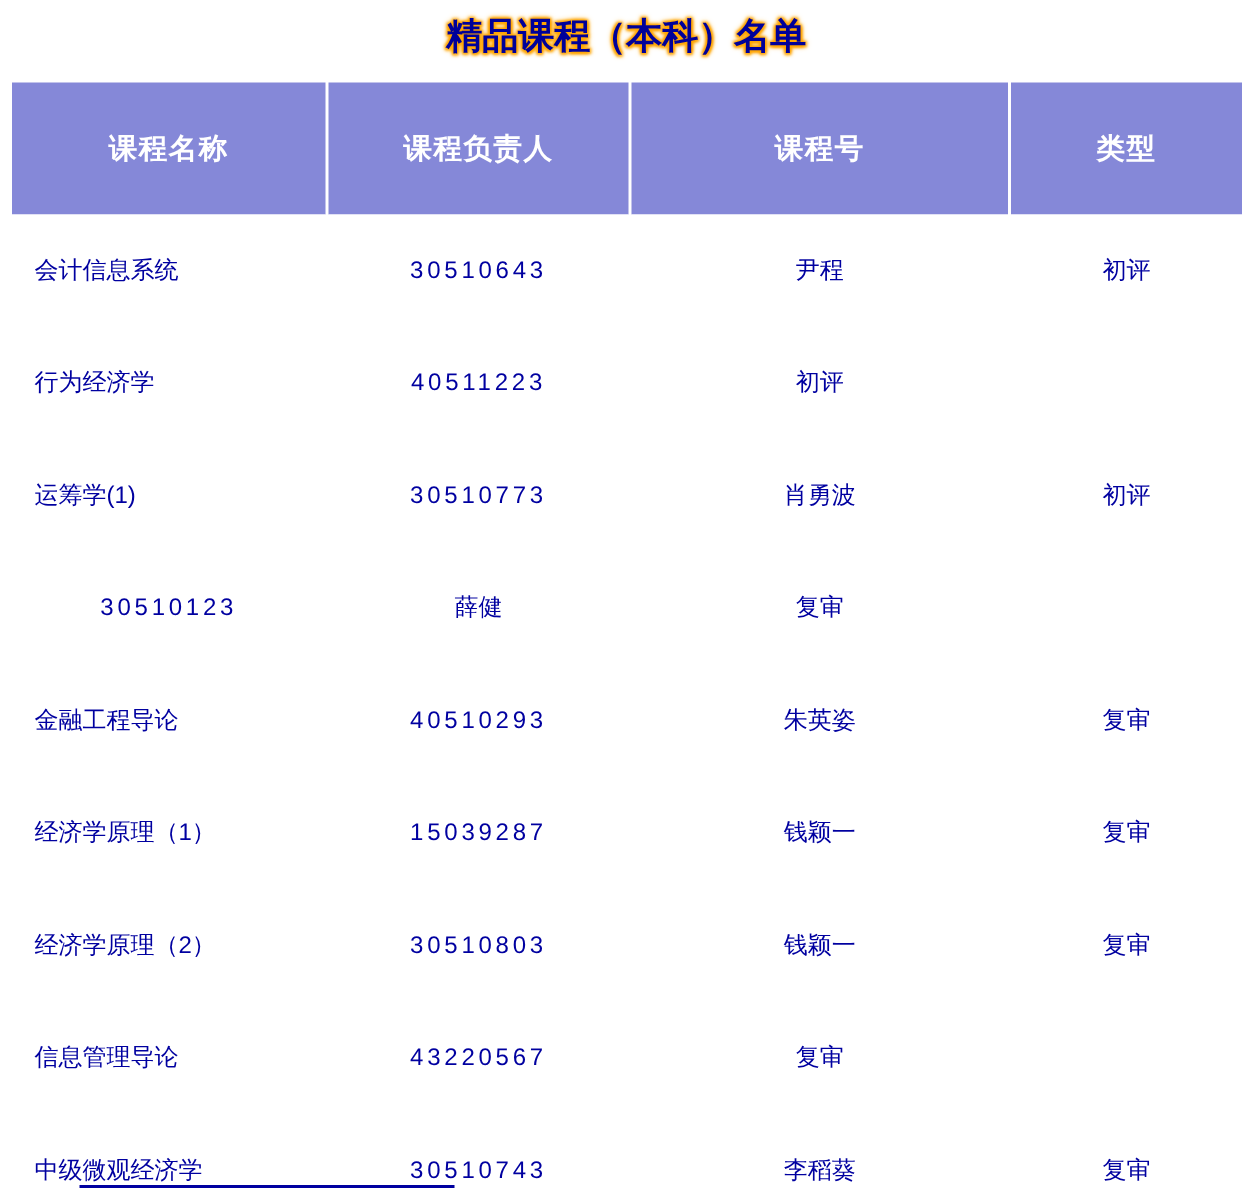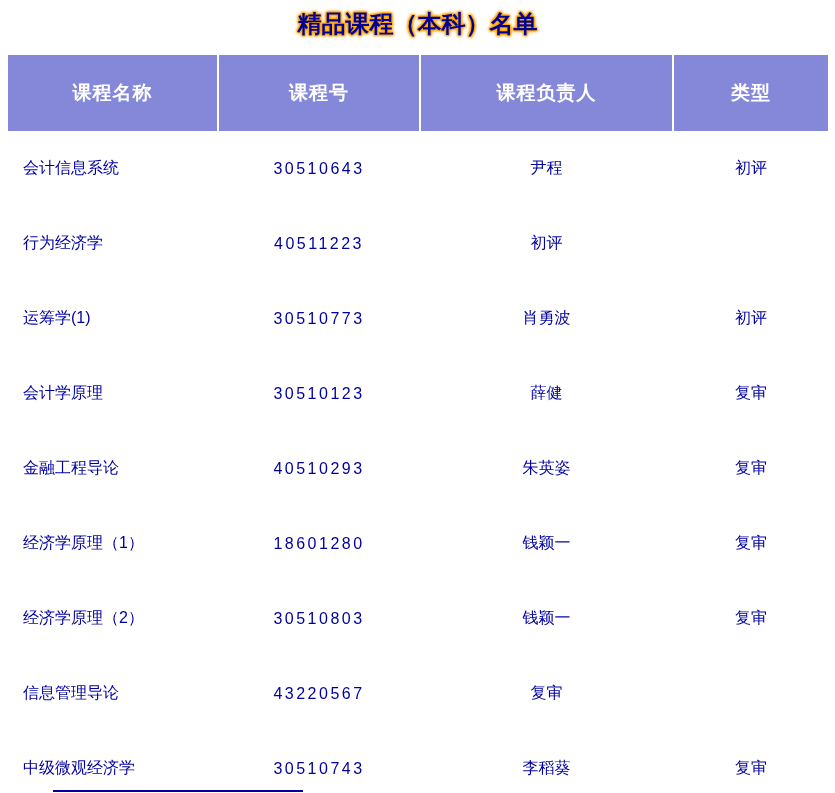--- a/index.html
+++ b/index.html
@@ -35,21 +35,21 @@
     position: absolute;
     top: 55px;
     left: 8px;
     width: 820px;
   }
   .header-row, .row {
     display: grid;
     grid-template-columns: 209px 200px 251px 154px;
     column-gap: 2px;
   }
-  .header-row { height: 76px; }
+  .header-row { height: 88px; }
   .header-cell {
     background: var(--header-bg, #8588d8);
     color: #ffffff;
     font-weight: bold;
     font-size: 19px;
     letter-spacing: 1px;
     display: flex;
     align-items: center;
     justify-content: center;
   }
@@ -80,22 +80,22 @@
 <body>
 
 <div class="page">
 
   <h1 class="title">精品课程（本科）名单</h1>
 
   <div class="course-table">
 
     <div class="header-row">
       <div class="header-cell">课程名称</div>
+      <div class="header-cell">课程负责人</div>
       <div class="header-cell">课程号</div>
-      <div class="header-cell">课程负责人</div>
       <div class="header-cell">类型</div>
     </div>
 
     <div id="table-body">
         <div class="row">
           <div class="cell c0">会计信息系统</div>
           <div class="cell c1">30510643</div>
           <div class="cell c2">尹程</div>
           <div class="cell c3">初评</div>
         </div>
@@ -104,34 +104,33 @@
           <div class="cell c1">40511223</div>
           <div class="cell c3">初评</div>
         </div>
         <div class="row">
           <div class="cell c0">运筹学(1)</div>
           <div class="cell c1">30510773</div>
           <div class="cell c2">肖勇波</div>
           <div class="cell c3">初评</div>
         </div>
         <div class="row">
-          <div class="cell c0">会计学原理</div>
           <div class="cell c1">30510123</div>
           <div class="cell c2">薛健</div>
           <div class="cell c3">复审</div>
         </div>
         <div class="row">
           <div class="cell c0">金融工程导论</div>
           <div class="cell c1">40510293</div>
           <div class="cell c2">朱英姿</div>
           <div class="cell c3">复审</div>
         </div>
         <div class="row">
           <div class="cell c0">经济学原理（1）</div>
-          <div class="cell c1">18601280</div>
+          <div class="cell c1">15039287</div>
           <div class="cell c2">钱颖一</div>
           <div class="cell c3">复审</div>
         </div>
         <div class="row">
           <div class="cell c0">经济学原理（2）</div>
           <div class="cell c1">30510803</div>
           <div class="cell c2">钱颖一</div>
           <div class="cell c3">复审</div>
         </div>
         <div class="row">

